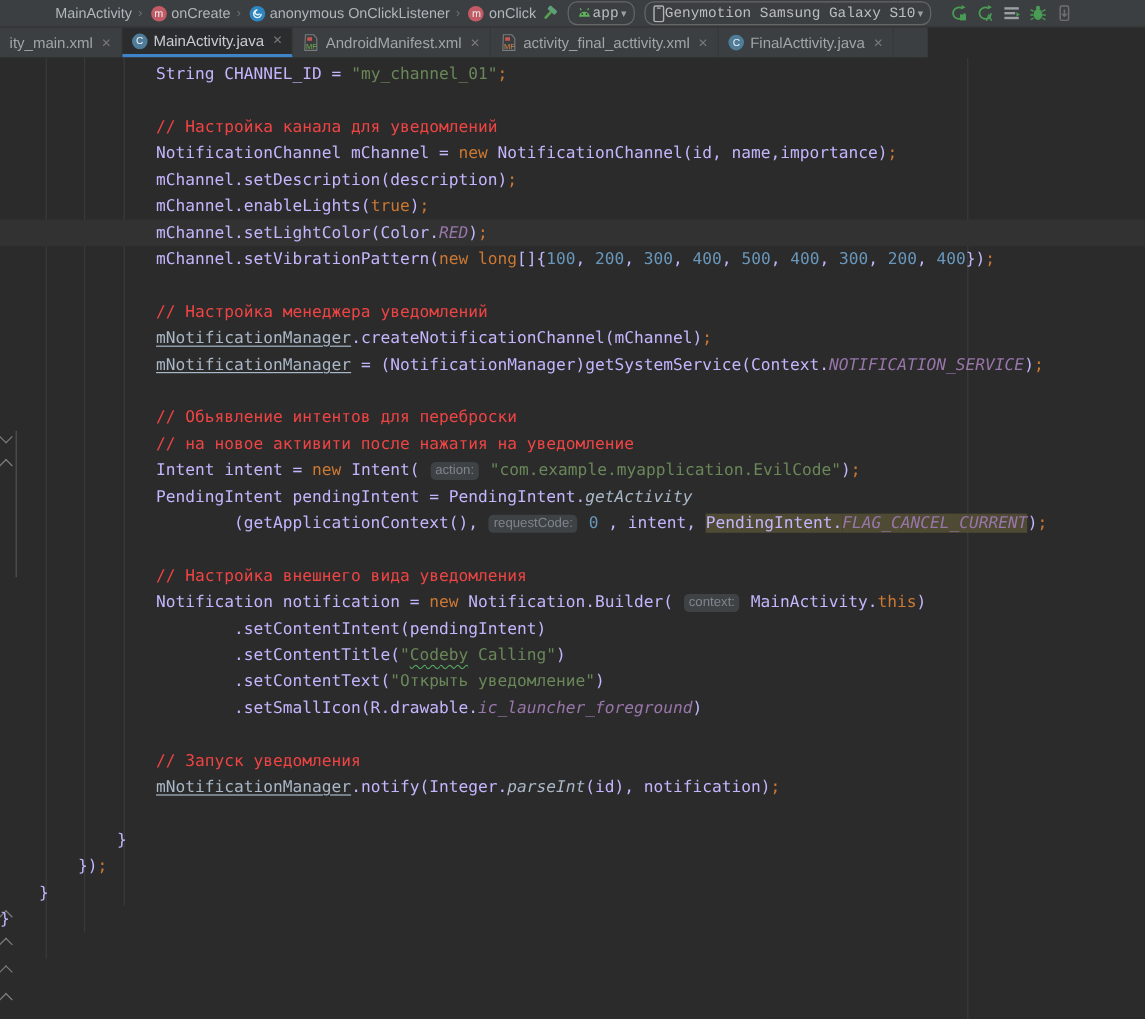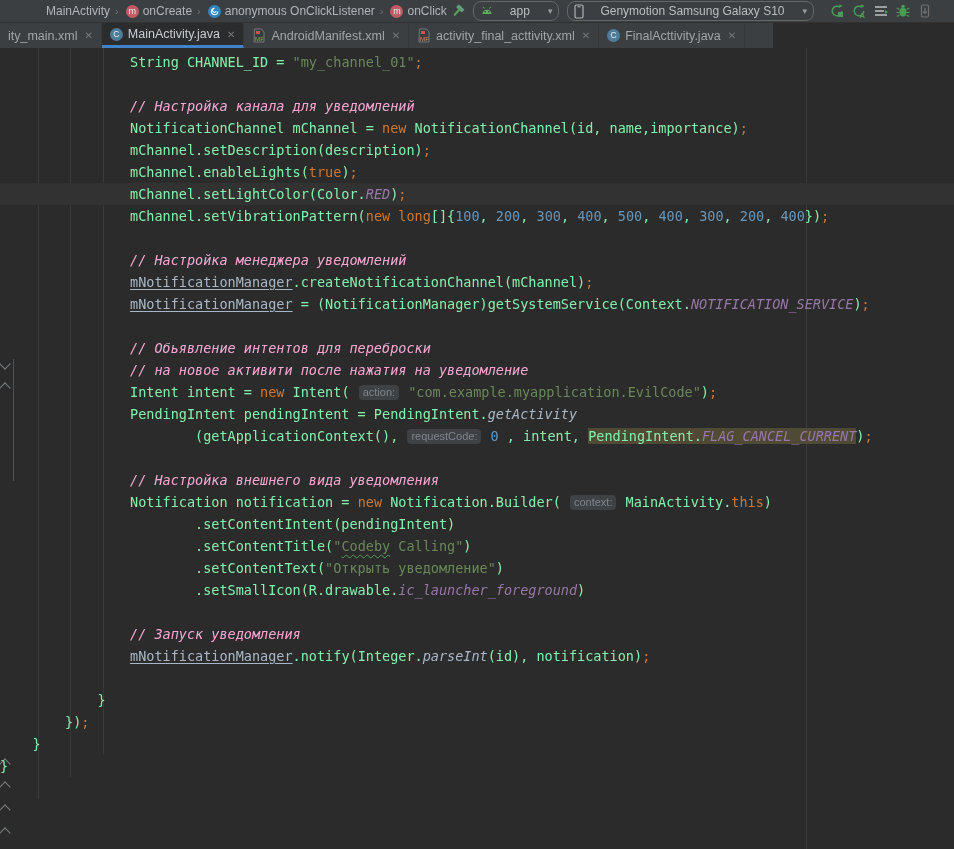--- a/index.html
+++ b/index.html
@@ -11,21 +11,21 @@
   .crumb{display:flex;align-items:center;color:#AFB6BC;font-size:12px;cursor:default;}
   .crumb .cir{margin:0 4px 0 2px;}
   .crumb-sep{color:#6E7275;font-size:11px;margin:0 5px;}
   .cir{display:inline-flex;align-items:center;justify-content:center;width:13px;height:13px;
     border-radius:50%;font-size:9px;color:#ECECEC;line-height:1;}
   .cir.method{background:#C25B66;}
   .cir.anon{background:#2E86C0;}
   .cir.cls{background:#4E7C99;font-size:8.5px;}
   .combo{display:flex;align-items:center;height:18px;border:1px solid #646768;border-radius:8px;
     padding:0 6px;margin:0 4px;color:#BBBEC1;font-size:12px;cursor:default;}
-  .combo .lbl{margin:0 16px;}
+  .combo .lbl{margin:0 0;font-family:Liberation Mono, monospace;}
   .chev{color:#9B9FA3;font-size:9px;margin-left:2px;}
   .toolbar-actions{display:flex;align-items:center;margin-left:8px;}
   .tb-btn{width:22px;height:20px;display:flex;align-items:center;justify-content:center;cursor:default;}
   
   .tabbar{position:absolute;left:0;top:23px;width:773px;height:25px;background:#3C3F41;
     display:flex;align-items:stretch;overflow:hidden;}
   .tab{display:flex;align-items:center;padding:0 8px;font-size:12.5px;color:#A1A5A8;
     position:relative;cursor:default;border-right:1px solid #36393B;}
   .tab .ticon{margin-right:5px;display:inline-flex;}
   .tab .tclose{margin-left:7px;color:#77797B;font-size:10px;}
@@ -34,25 +34,25 @@
   .editor{position:absolute;left:0;top:48px;width:954px;height:801px;background:#2B2B2B;overflow:hidden;}
   .guide{position:absolute;width:1px;background:#383B3D;top:0;}
   .margin-line{position:absolute;left:806px;top:0;bottom:0;width:1px;background:#393C3E;}
   .fold-line{position:absolute;left:13px;width:1px;background:#505355;}
   .fold-marker{position:absolute;left:1px;width:7px;height:7px;border:solid #8A8D8F;
     border-width:0 1.5px 1.5px 0;transform:rotate(45deg);opacity:.85;cursor:pointer;}
   .code{position:absolute;left:0;top:0;right:0;padding-top:3px;
     font-family:"DejaVu Sans Mono","Liberation Mono",monospace;font-size:13.5px;}
   .code-line{height:22px;line-height:22px;white-space:pre;position:relative;}
   .code-line.caret-line{background:#323232;}
-  .tok-d{color:#86efac;}
+  .tok-d{color:#c4b5fd;}
   .tok-k{color:#CC7832;}
   .tok-s{color:#6A8759;}
   .tok-n{color:#6897BB;}
-  .tok-c{color:#f9a8d4;font-style:italic;}
+  .tok-c{color:#ef4444;}
   .tok-sc{color:#9876AA;font-style:italic;}
   .tok-si{color:#A9B7C6;font-style:italic;}
   .tok-f{color:#A9B7C6;text-decoration:underline;text-underline-offset:2px;text-decoration-thickness:1px;}
   .tok-semi{color:#CC7832;}
   .tok-hl{background:#4E4A33;}
   .tok-wavy{text-decoration:underline;text-decoration-style:wavy;text-decoration-color:#52A05A;
     text-decoration-thickness:1px;text-underline-offset:3px;}
   .tok-hint{display:inline-block;background:#3E4245;color:#7F858D;border-radius:4px;
     font-family:"Liberation Sans",sans-serif;font-size:11px;line-height:15px;padding:0 4px;
     margin:0 1px;vertical-align:1px;}

